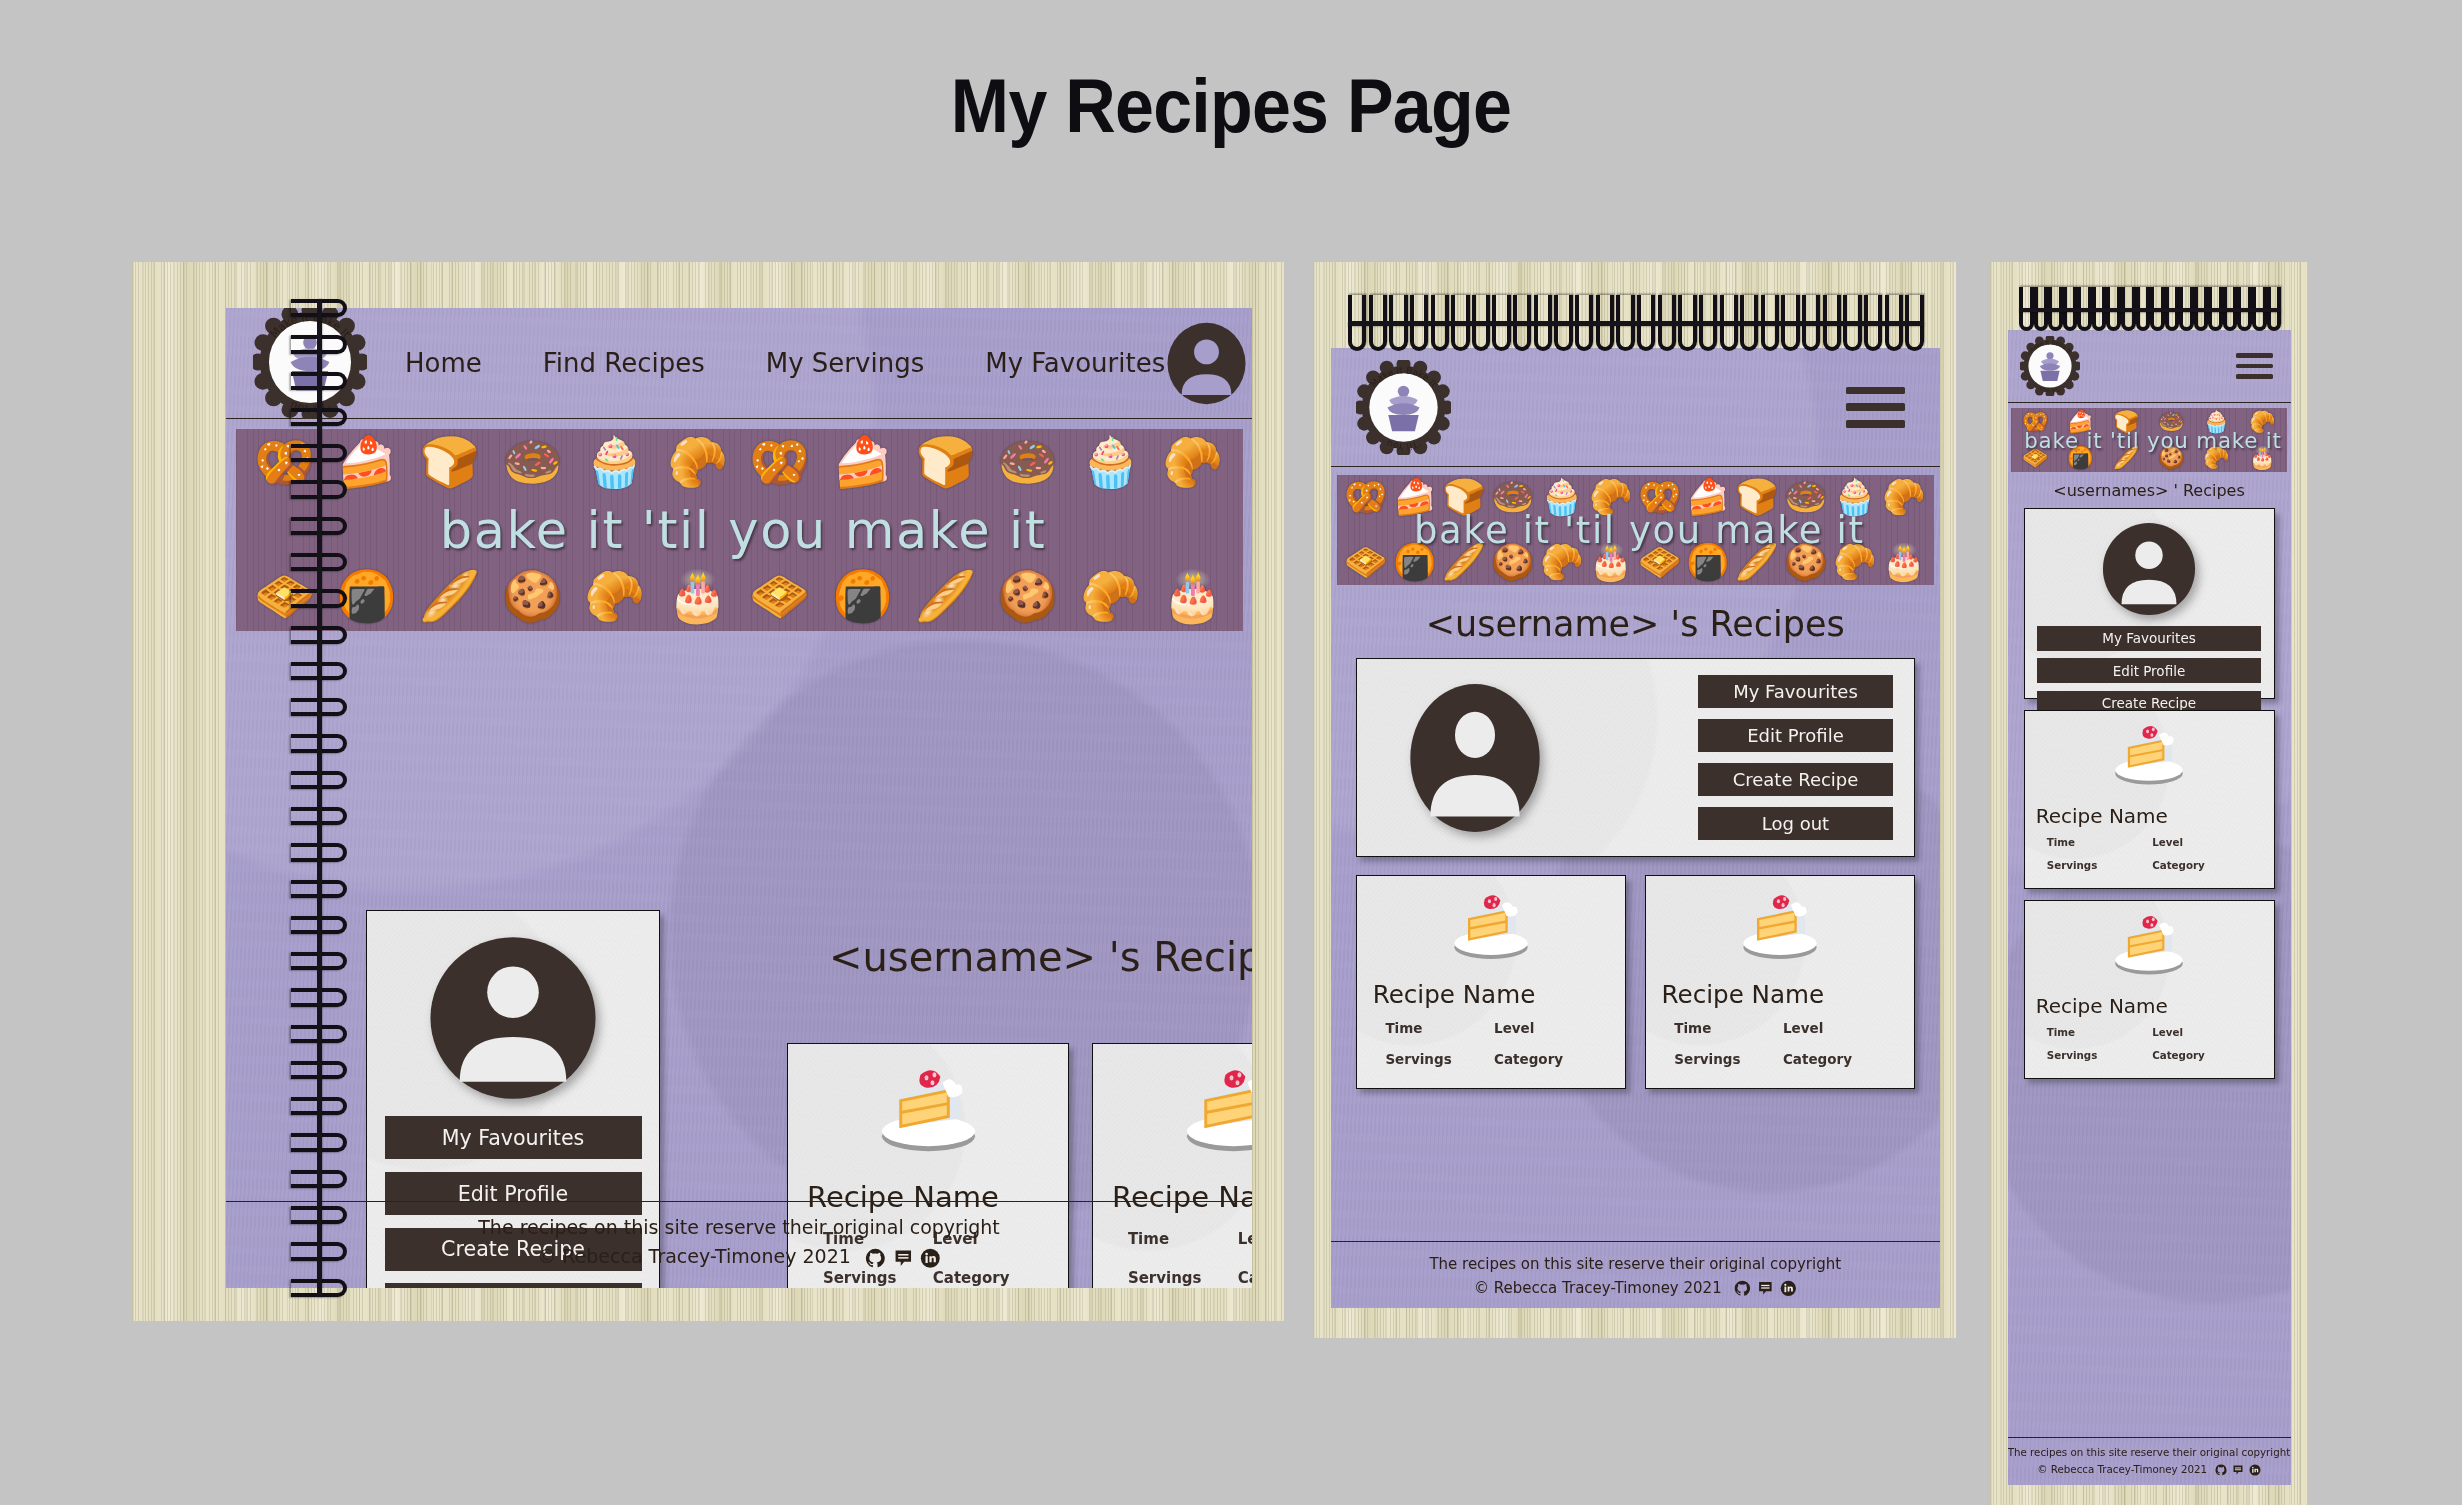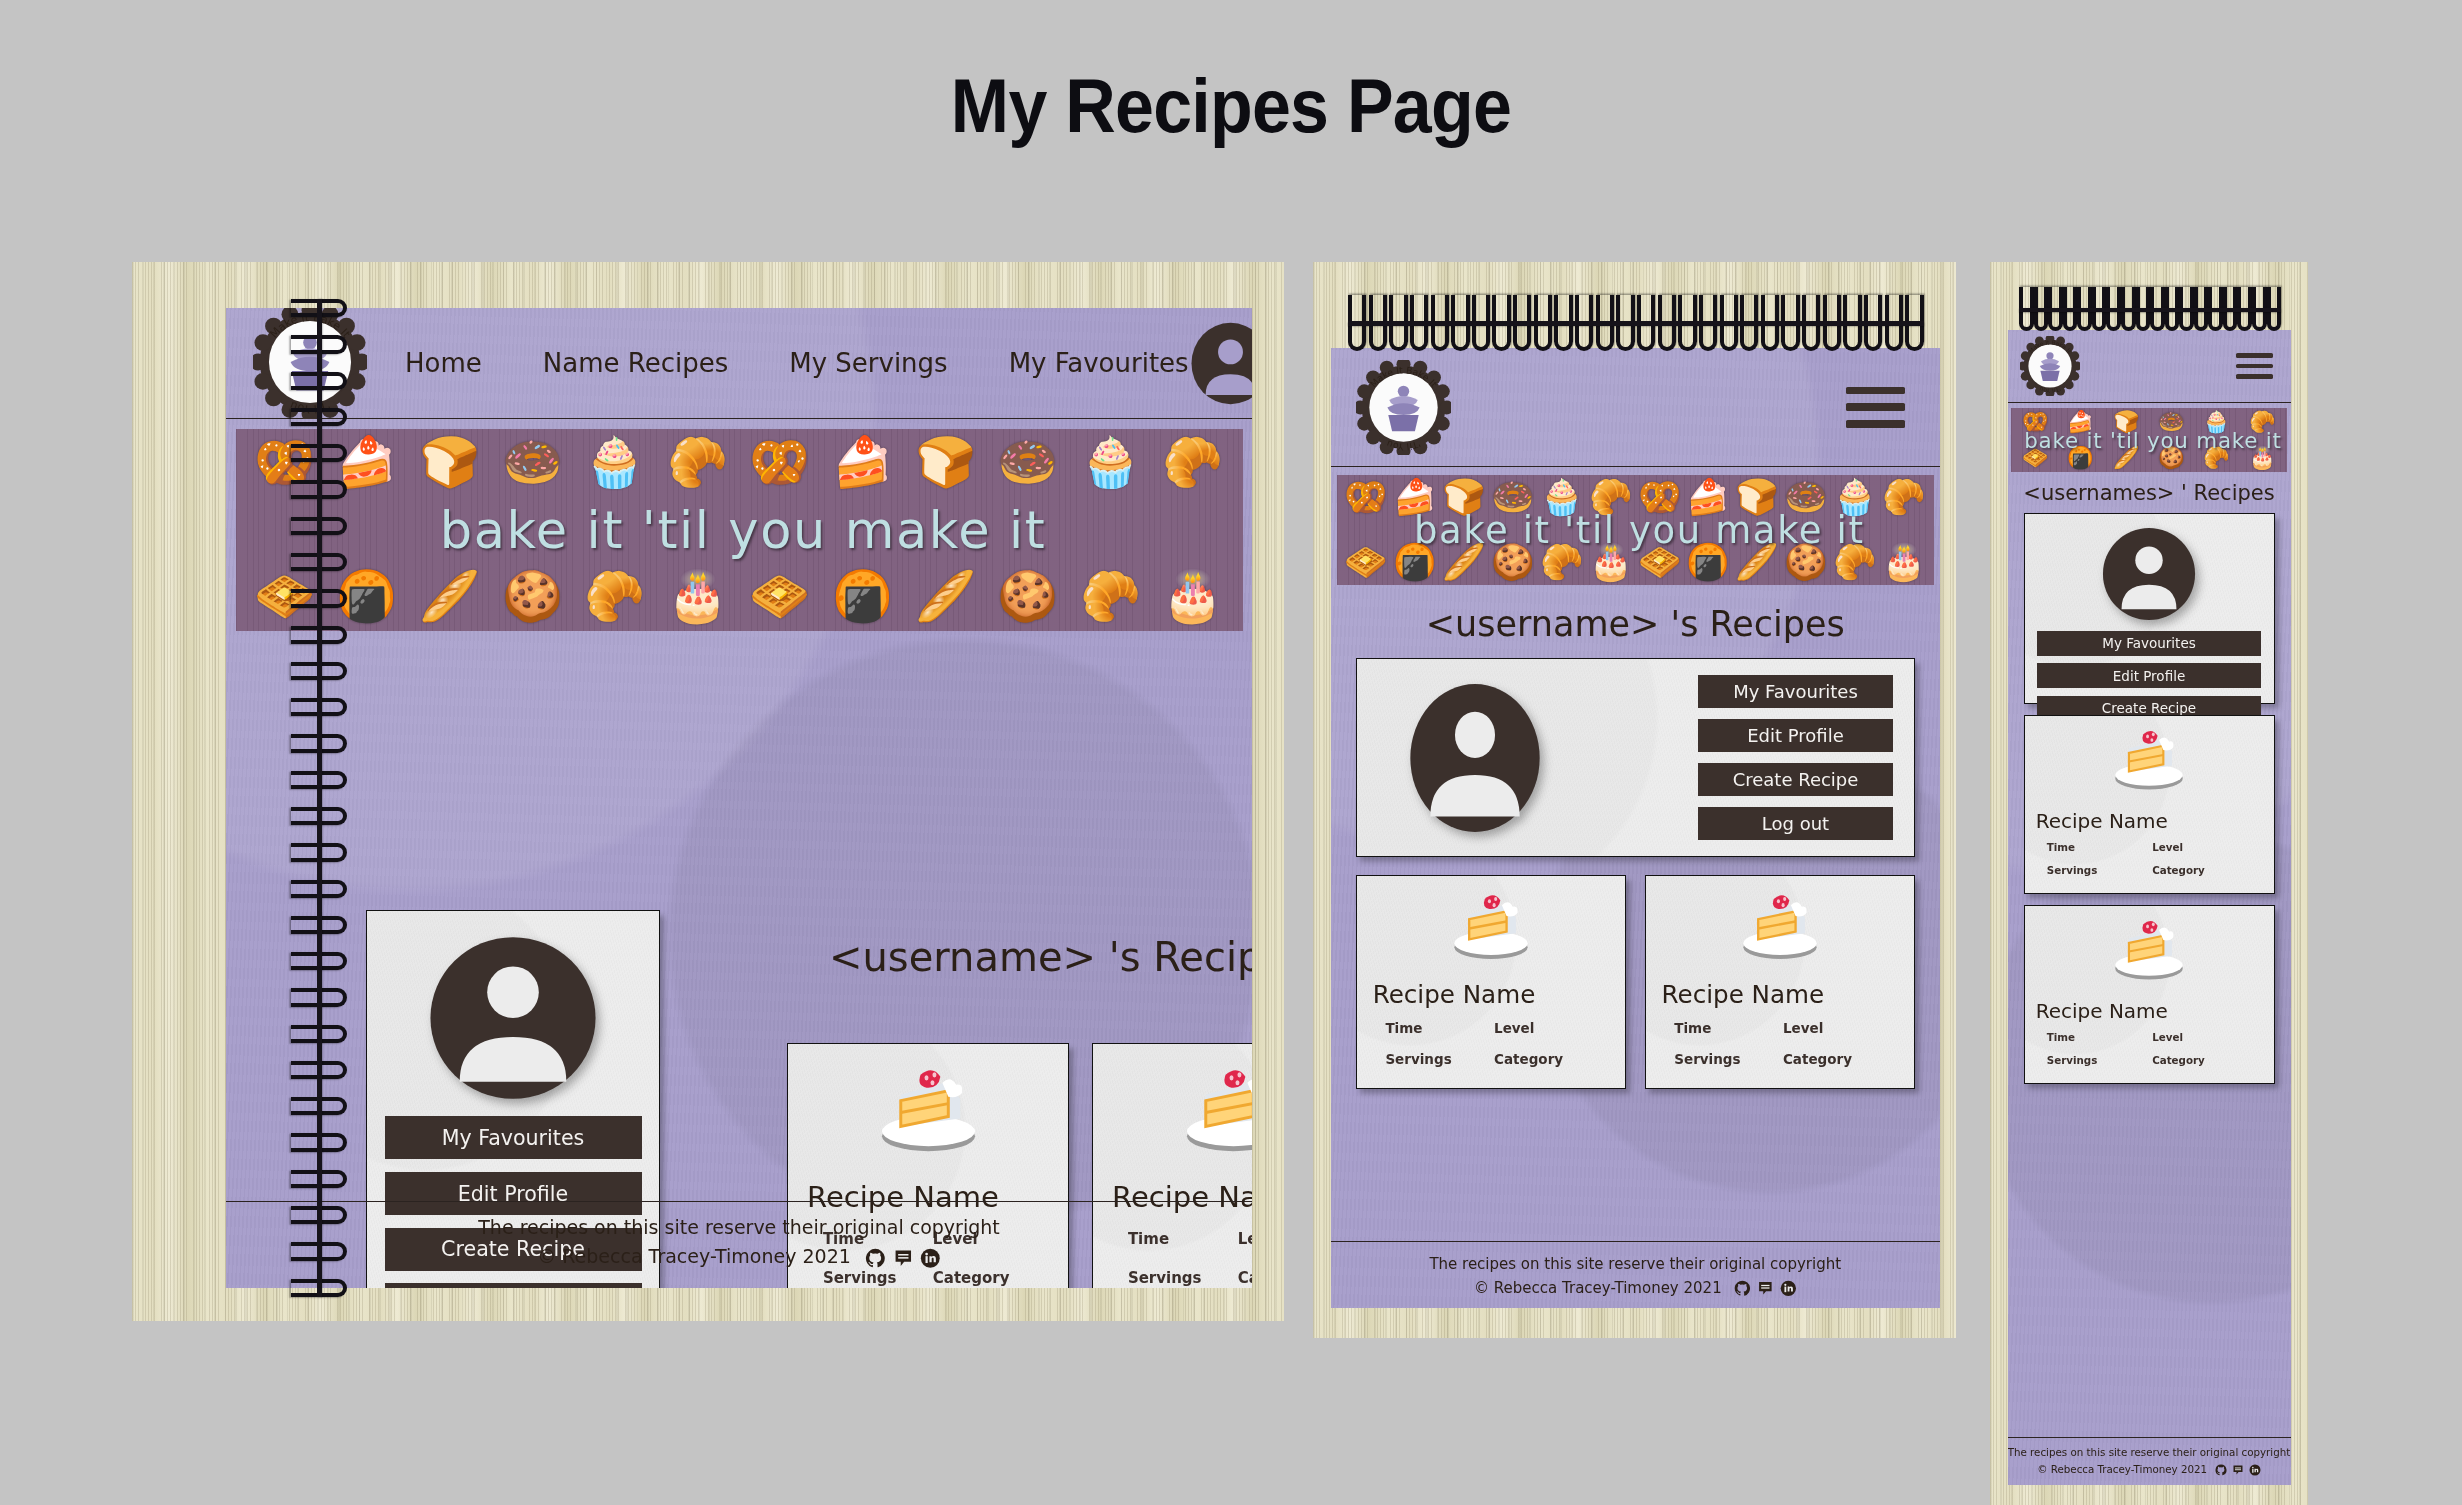--- a/index.html
+++ b/index.html
@@ -212,21 +212,21 @@
   #mobile{left:1990px;top:262px;width:318px;height:1247px;}
   #mobile .paper{left:17.5px;top:68px;right:17.5px;bottom:24px;}
   #mobile .spiral-h{left:29px;right:27px;top:25.4px;height:44px;}
   #mobile .site-header{height:73px;padding:0 17.5px 0 12.7px;}
   #mobile .logo{width:60px;height:60px;}
   #mobile .hamburger{width:37px;height:25.4px;}
   #mobile .hamburger span{height:4.8px;}
   #mobile .banner{height:64px;margin:4.8px 3.2px 0 3.2px;padding:3.2px 2.4px;}
   #mobile .bk-row{font-size:21.4px;}
   #mobile .banner-text{font-size:21.4px;letter-spacing:0.8px;}
-  #mobile .user-heading{text-align:center;margin:9.5px 0 0 0;font-size:21px;}
+  #mobile .user-heading{text-align:center;margin:9.5px 0 0 0;font-size:16px;}
   #mobile .profile-card{margin:8px 16px 0 16px;height:191px;padding:8px 12.7px;}
   #mobile .profile-card .avatar-big{width:98px;height:98px;margin-top:3.2px;}
   #mobile .profile-card .btn{height:25.4px;font-size:13.5px;margin-top:7.1px;}
   #mobile .rc{margin:11px 16px 0 16px;height:179px;padding:6.4px 8px;}
   #mobile .rc .cakewrap{text-align:center;padding-top:1.6px;}
   #mobile .rc .recipe-title{font-size:20px;margin:6.4px 0 0 3.2px;}
   #mobile .rc .meta{margin:8px 8px 0 14.3px;row-gap:11px;}
   #mobile .rc .meta span{font-size:10.3px;}
   #mobile .site-footer{height:48px;padding-top:6.4px;font-size:10.3px;line-height:1.6;}
 </style>
@@ -275,21 +275,21 @@
             <text><textPath href="#arcBot" startOffset="50%" text-anchor="middle">'Til You</textPath></text>
           </g>
           <defs>
             <path id="arcTop" d="M 12 52 A 38 38 0 0 1 88 52" fill="none"></path>
             <path id="arcBot" d="M 88 50 A 38 38 0 0 1 12 50" fill="none"></path>
           </defs>
         </svg>
       </div>
       <nav class="nav-links">
         <a>Home</a>
-        <a>Name Recipes</a>
+        <a>Find Recipes</a>
         <a>My Servings</a>
         <a>My Favourites</a>
       </nav>
       <div class="hdr-avatar">
         <svg viewBox="0 0 100 100">
           <ellipse cx="50" cy="50" rx="47" ry="49" fill="#3b302c"></ellipse>
           <circle cx="50" cy="36" r="15" fill="#a79ecb"></circle>
           <path d="M20 88 q0 -25 30 -25 q30 0 30 25 z" fill="#a79ecb"></path>
         </svg>
       </div>

